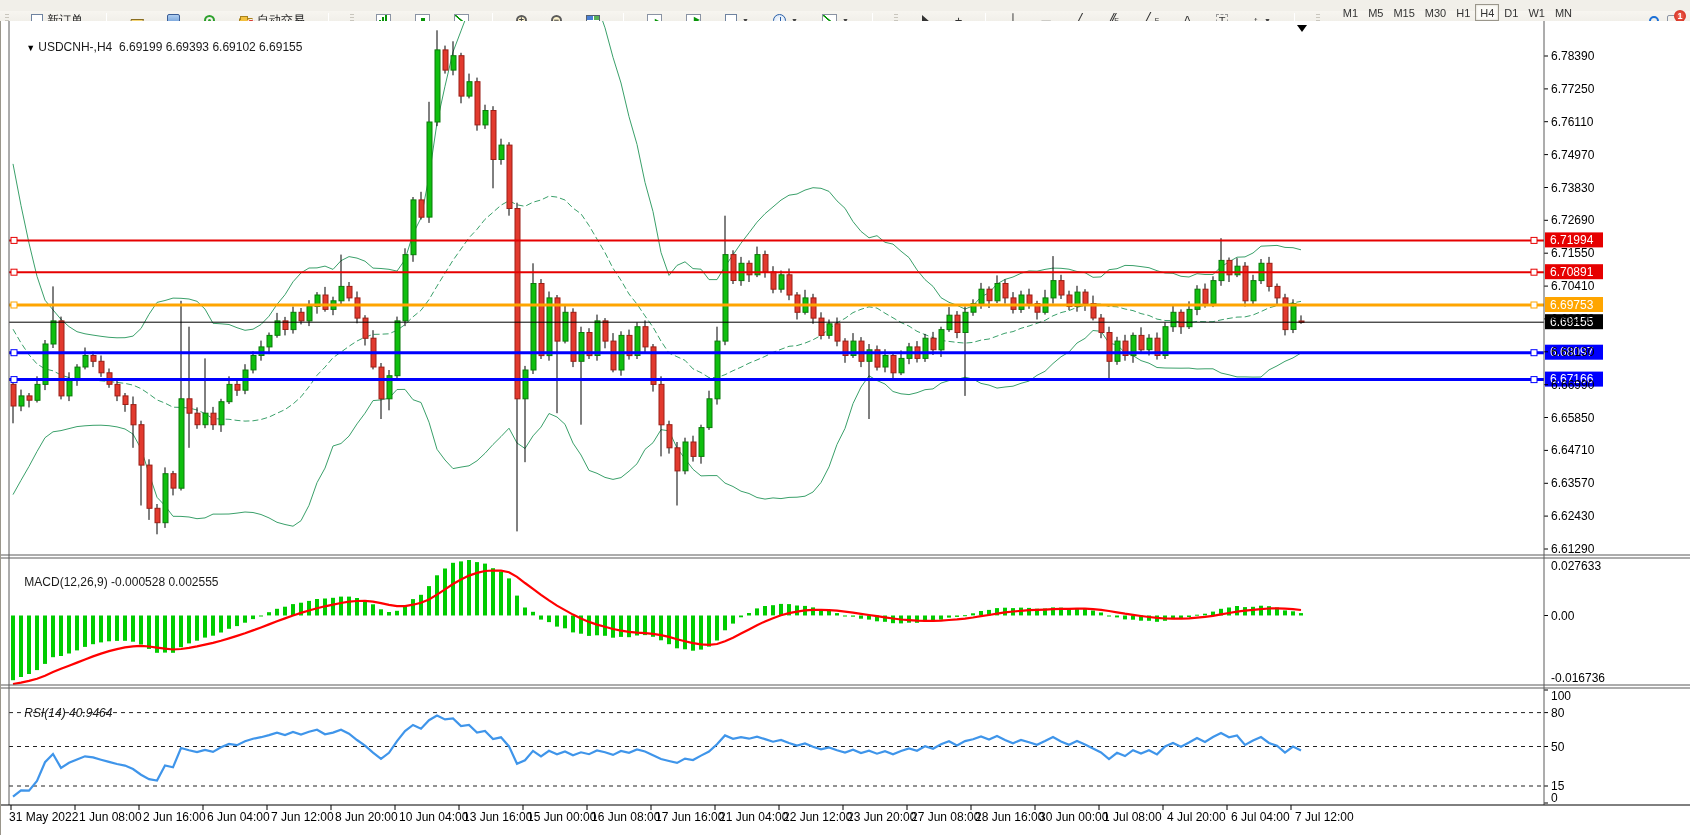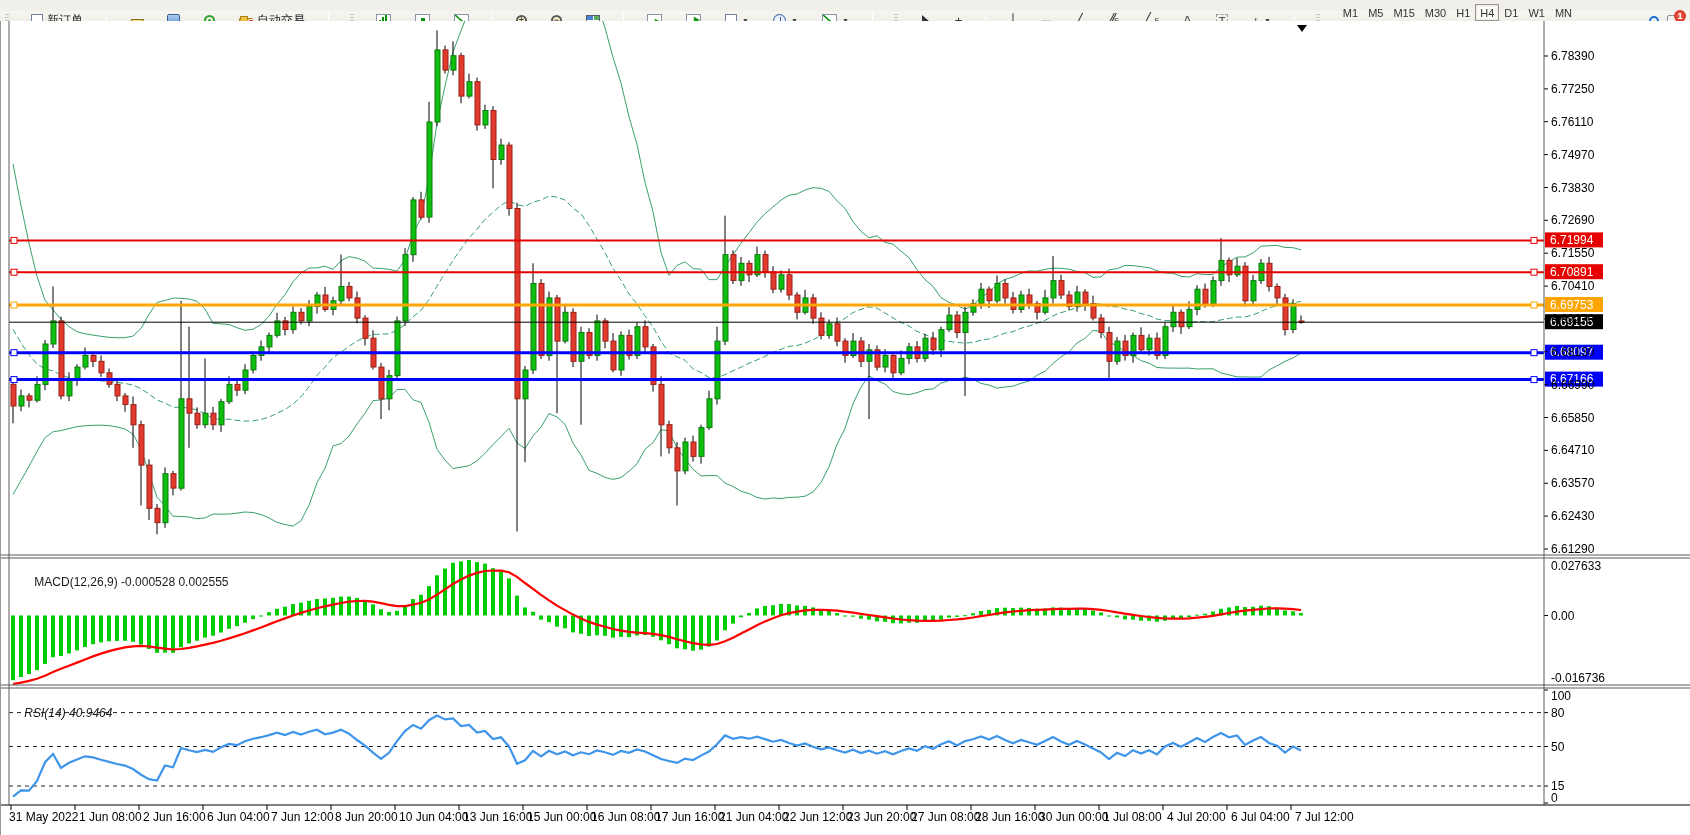--- a/index.html
+++ b/index.html
@@ -846,19 +846,22 @@
            <text x="1102" y="800" font-size="12" fill="#000">1 Jul 08:00</text>
         <line x1="1162" y1="784" x2="1162" y2="789" stroke="#000"></line>
            <text x="1166" y="800" font-size="12" fill="#000">4 Jul 20:00</text>
         <line x1="1226" y1="784" x2="1226" y2="789" stroke="#000"></line>
            <text x="1230" y="800" font-size="12" fill="#000">6 Jul 04:00</text>
         <line x1="1290" y1="784" x2="1290" y2="789" stroke="#000"></line>
            <text x="1294" y="800" font-size="12" fill="#000">7 Jul 12:00</text>
       </g>
     </svg>
 
-  <div class="pane-label" style="left:20px; top:540px;">
+  <div class="pane-label" style="left:12px; top:5px;">
+    <span class="tri">▼</span><span>USDCNH-,H4</span>  <span>6.69199 6.69393 6.69102 6.69155</span>
+  </div>
+  <div class="pane-label" style="left:10px; top:540px;">
     <span>MACD(12,26,9)</span> <span>-0.000528 0.002555</span>
   </div>
   <div class="pane-label" style="left:10px; top:671px;font-style:italic;">
     <span>RSI(14)</span> <span>40.9464</span>
   </div>
 </div>
 
 </body></html>

